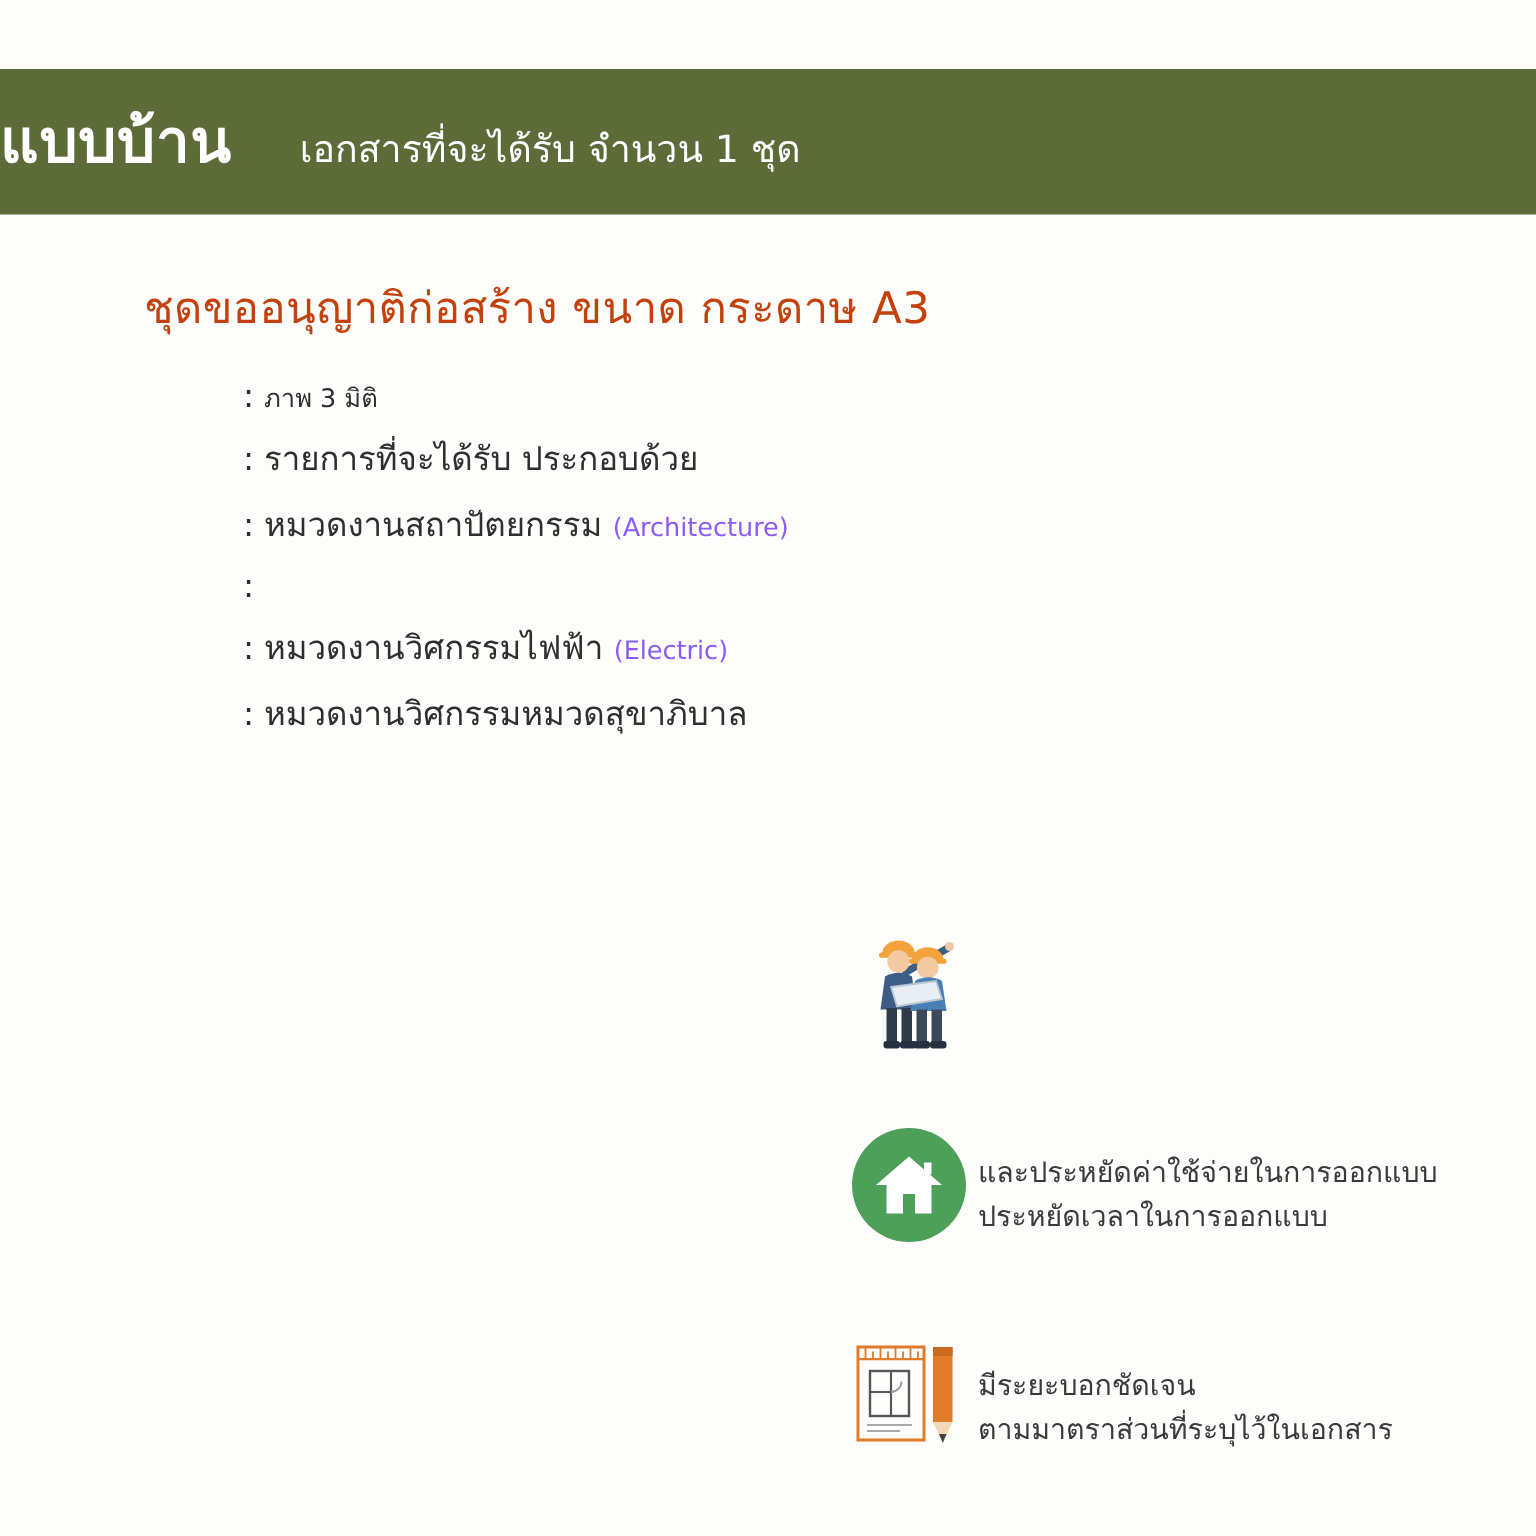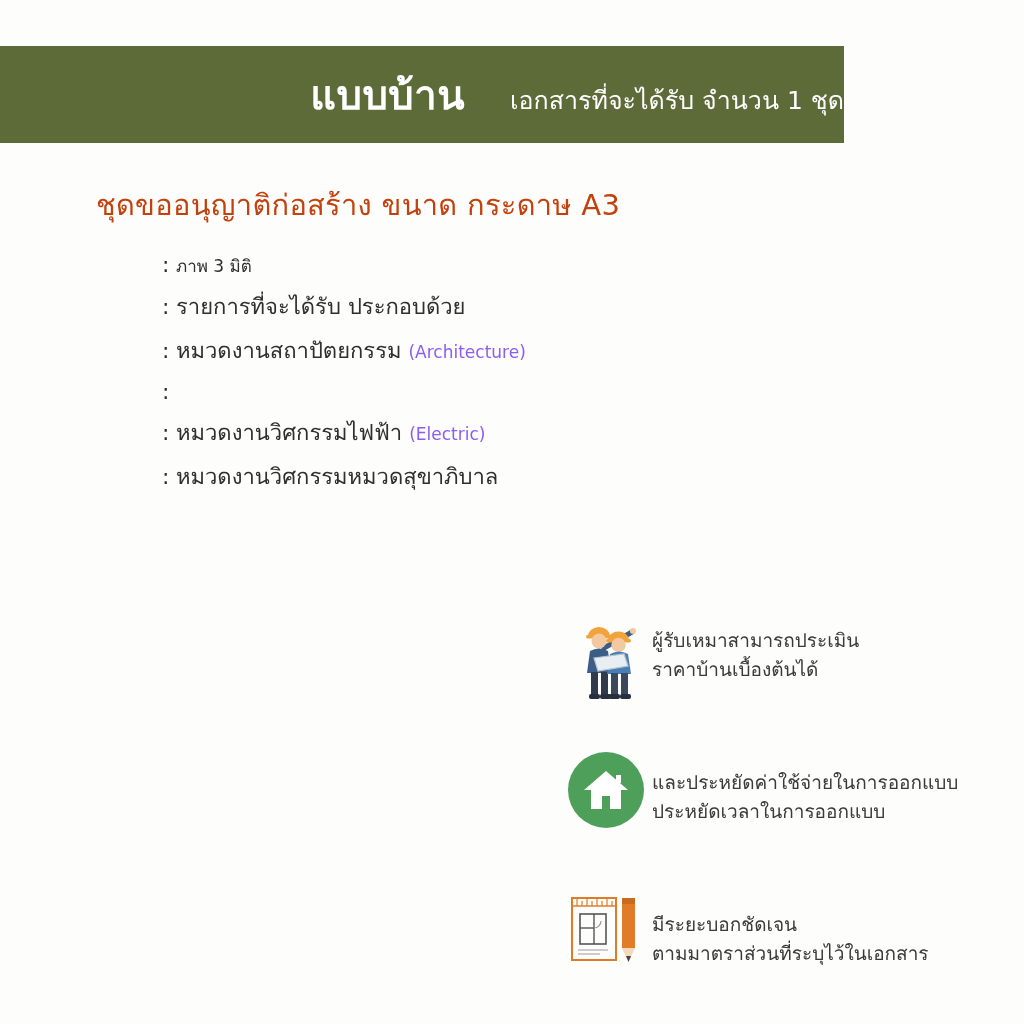--- a/index.html
+++ b/index.html
@@ -18,26 +18,26 @@
     height: 1024px;
     background: #fdfdfb;
     overflow: hidden;
   }
 
   
   .banner {
     position: absolute;
     left: 0;
     top: 46px;
-    width: 844px;
+    width: 1024px;
     height: 97px;
     background: #5c6b37;
     display: flex;
     align-items: center;
-    justify-content: flex-end;
+    justify-content: flex-start;
   }
   .banner-inner {
     display: flex;
     align-items: baseline;
     gap: 14px;
     color: #ffffff;
     white-space: nowrap;
   }
   .banner-title {
     font-size: 40px;
@@ -204,24 +204,20 @@
             <circle cx="48.5" cy="31" r="7.2" fill="#f2c9a0"></circle>
             <path d="M40 40 q9 -5 18 0 l3 20 h-24 z" fill="#4a7fb5"></path>
             <rect x="41" y="59" width="7" height="23" fill="#3a4a5c"></rect>
             <rect x="51" y="59" width="7" height="23" fill="#3a4a5c"></rect>
             <rect x="39" y="80" width="11" height="5" rx="2" fill="#253040"></rect>
             <rect x="50" y="80" width="11" height="5" rx="2" fill="#253040"></rect>
 
             <path d="M24 44 l30 -4 l4 12 l-30 5 z" fill="#e9eef3" stroke="#b9c5d0" stroke-width="1.2"></path>
           </svg>
         </div>
-      </div>
-      <div class="ftext">
-        <div>ผู้รับเหมาสามารถประเมิน</div>
-        <div>ราคาบ้านเบื้องต้นได้</div>
       </div>
     </div>
 
     <div class="feature">
       <div class="icon-box">
         <div class="circle-green">
           <svg class="house-svg" width="46" height="42" viewBox="0 0 46 42">
             <path d="M23 2 L45 21 L38 21 L38 40 L27 40 L27 27 L19 27 L19 40 L8 40 L8 21 L1 21 Z" fill="#ffffff"></path>
             <rect x="33" y="6" width="5" height="8" fill="#ffffff"></rect>
           </svg>

